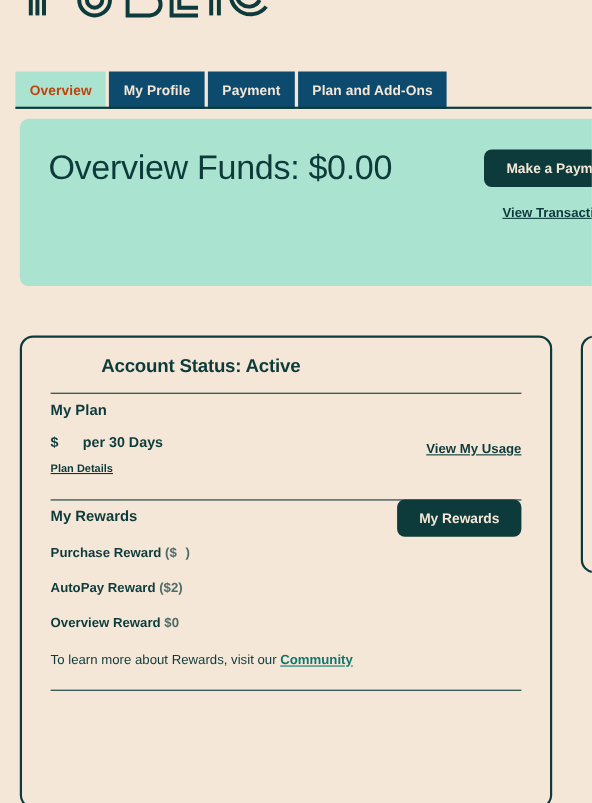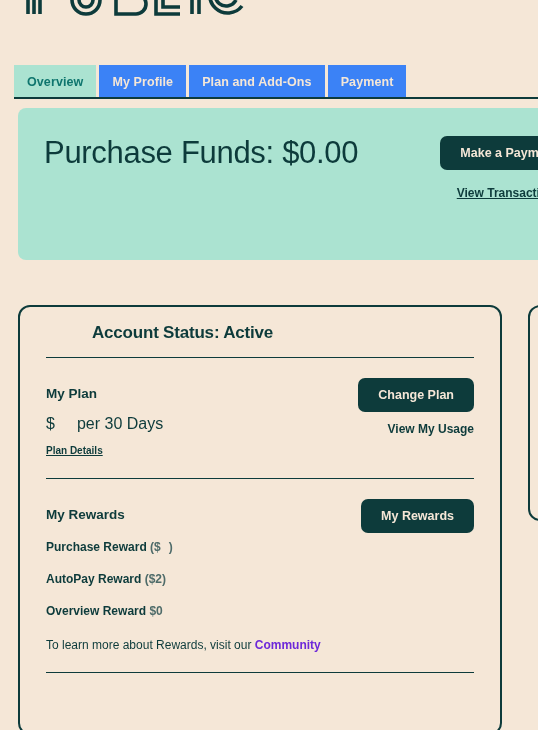--- a/index.html
+++ b/index.html
@@ -39,28 +39,28 @@
   }
   .tab {
     height: 34px;
     padding: 0 13px;
     display: flex;
     align-items: center;
     justify-content: center;
     font-size: 12.5px;
     font-weight: bold;
     letter-spacing: .1px;
-    background: #3b82f6;
+    background: #0c4a6e;
     color: #f5e7d7;
     white-space: nowrap;
     cursor: pointer;
   }
   .tab.active {
     background: #abe3d1;
-    color: #0f766e;
+    color: #c2410c;
   }
   .tabrule {
     position: absolute;
     top: 97px;
     left: 14px;
     right: 0;
     height: 2px;
     background: #0d3b3b;
   }
 
@@ -155,28 +155,28 @@
     letter-spacing: -.2px;
     margin-top: 4px;
     margin-left: 46px;
   }
   .hr {
     height: 1px;
     background: #0d3b3b;
     margin: 14px 0 0 0;
   }
 
-  .section { margin-top: 28px; position: relative; }
+  .section { margin-top: 7px; position: relative; }
   .sec-head {
     font-size: 13.5px;
     font-weight: bold;
   }
   .plan-price {
-    font-size: 16px;
-    font-weight: normal;
+    font-size: 13px;
+    font-weight: bold;
     margin-top: 14px;
     white-space: nowrap;
   }
   .plan-price .blank { display: inline-block; width: 22px; }
   .sublink {
     display: inline-block;
     margin-top: 12px;
     font-size: 10px;
     font-weight: bold;
     text-decoration: underline;
@@ -186,42 +186,44 @@
     position: absolute;
     right: 0;
     top: -8px;
   }
   .sec-link {
     position: absolute;
     right: 0;
     top: 36px;
     font-size: 12px;
     font-weight: bold;
+    text-decoration: underline;
     cursor: pointer;
     white-space: nowrap;
   }
 
   .reward-row {
     font-size: 12px;
     font-weight: bold;
     margin-top: 18px;
     white-space: nowrap;
   }
   .reward-row .amt {
     font-weight: bold;
     color: #4e6b69;
   }
   .reward-row .amt .blank { display: inline-block; width: 8px; }
   .rewards-note {
     font-size: 12px;
     margin-top: 20px;
   }
   .rewards-note a {
-    color: #6d28d9;
-    font-weight: bold;
+    color: #0f766e;
+    font-weight: bold;
+    text-decoration: underline;
     cursor: pointer;
   }
 </style>
 </head>
 <body>
 
 <div class="logo-wrap">
   <svg class="logo-svg" width="230" height="50" viewBox="0 0 230 50">
     <g fill="none" stroke="#0d3b3b" stroke-width="3.6">
 
@@ -244,27 +246,27 @@
 
       <path d="M222 14 A18 18 0 1 0 222 36"></path>
       <path d="M216 20 A11 11 0 1 0 216 30"></path>
     </g>
   </svg>
 </div>
 
 <div class="tabbar">
   <div class="tab active">Overview</div>
   <div class="tab">My Profile</div>
+  <div class="tab">Payment</div>
   <div class="tab">Plan and Add-Ons</div>
-  <div class="tab">Payment</div>
 </div>
 <div class="tabrule"></div>
 
 <div class="funds">
-  <div class="funds-title">Purchase Funds: $0.00</div>
+  <div class="funds-title">Overview Funds: $0.00</div>
 
 
   <div class="funds-actions">
     <button class="btn">Make a Payment</button>
     <span class="linky">View Transactions</span>
   </div>
 </div>
 
 <div class="card" id="card-side"></div>
 
@@ -274,21 +276,20 @@
     <div class="card-title">Account Status: Active</div>
     <div class="hr"></div>
 
     <div class="section">
       <div class="sec-head">My Plan</div>
 
       <div class="plan-price"><span>$</span><span class="blank"></span><span>per 30 Days</span></div>
 
       <span class="sublink">Plan Details</span>
 
-      <button class="btn sec-btn">Change Plan</button>
       <span class="sec-link">View My Usage</span>
     </div>
 
     <div class="hr" style="margin-top:20px"></div>
 
     <div class="section">
       <div class="sec-head">My Rewards</div>
 
       <button class="btn sec-btn">My Rewards</button>
 

